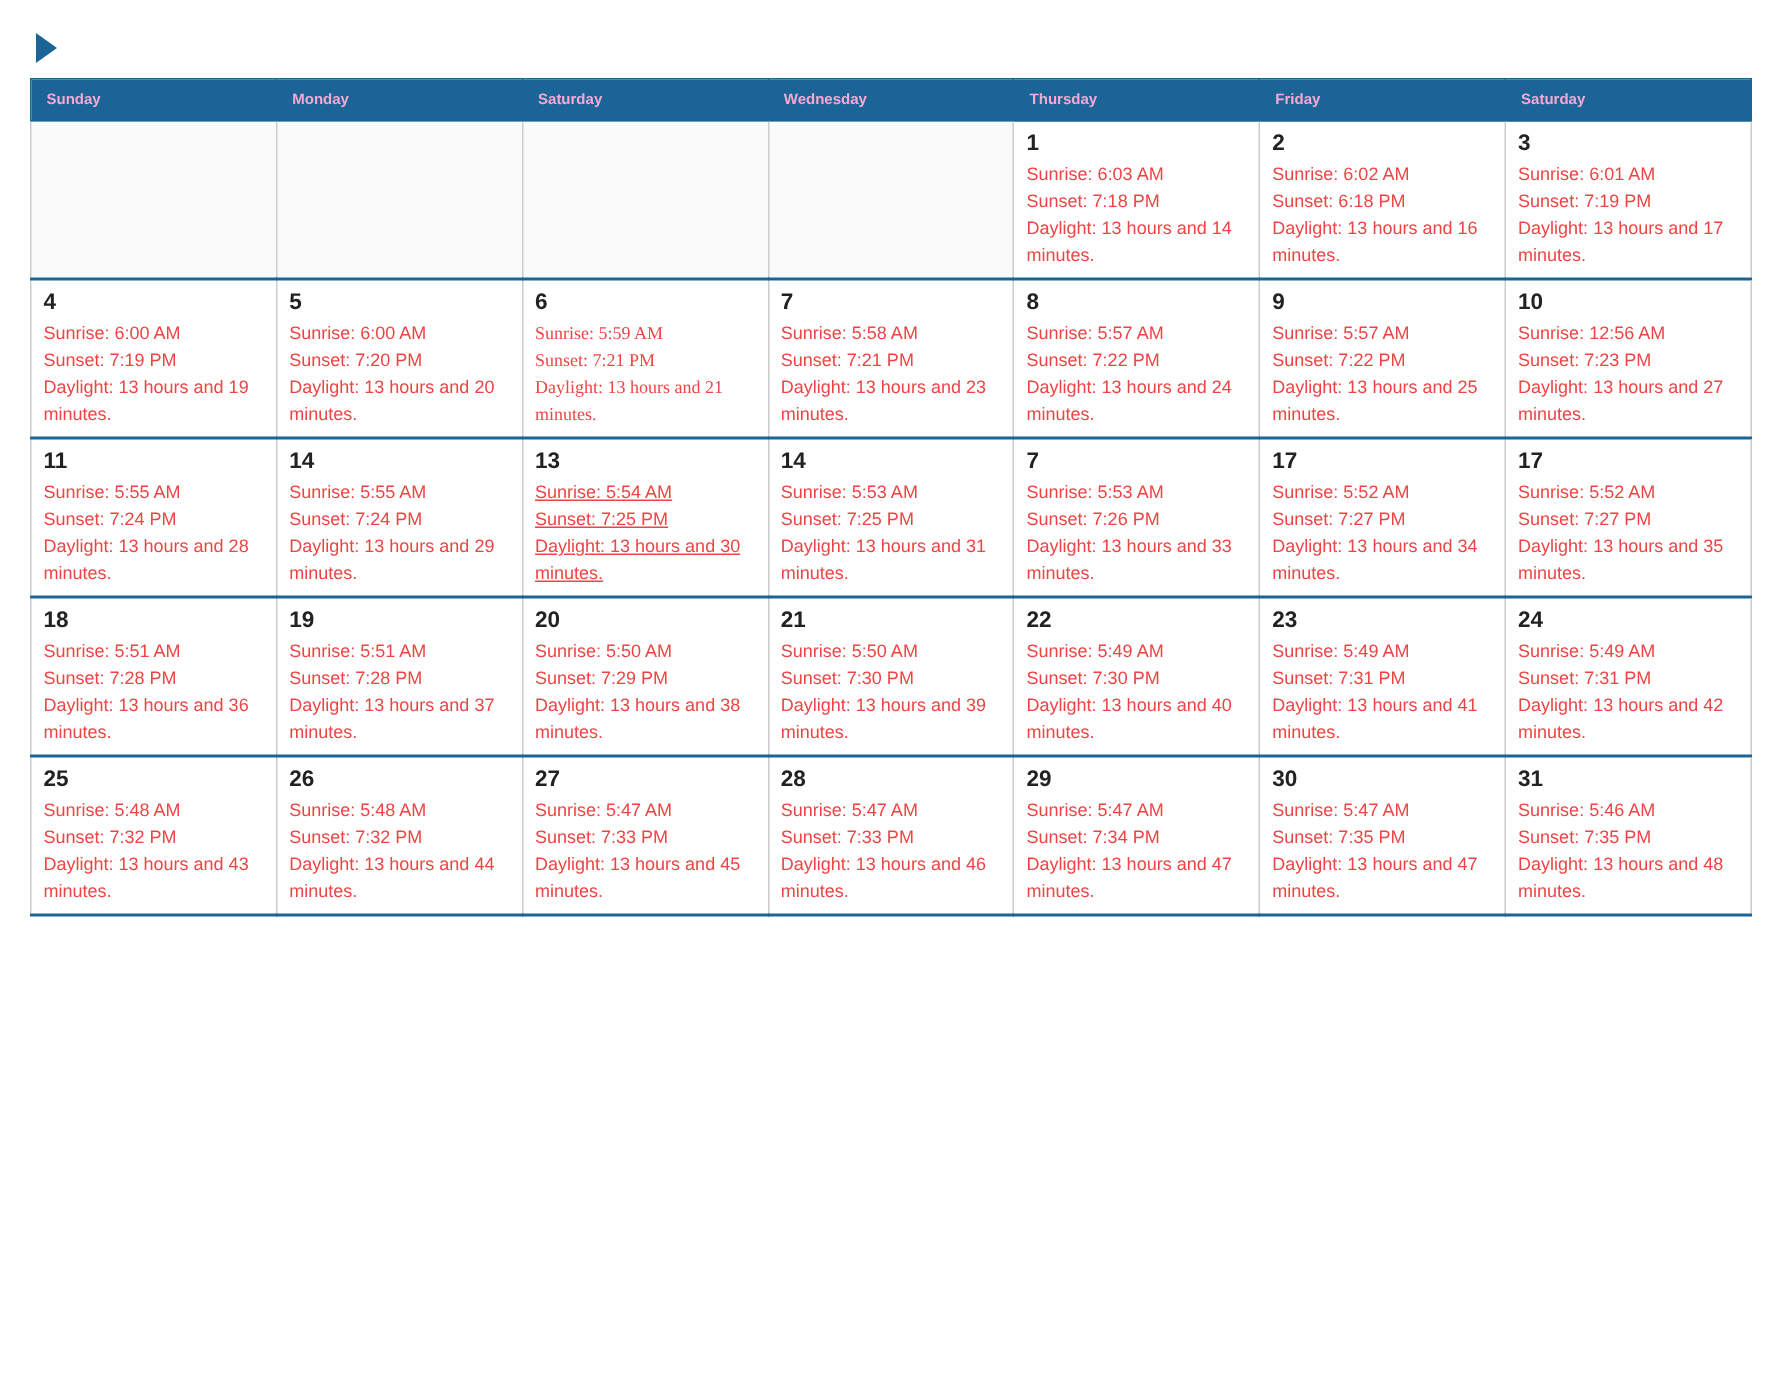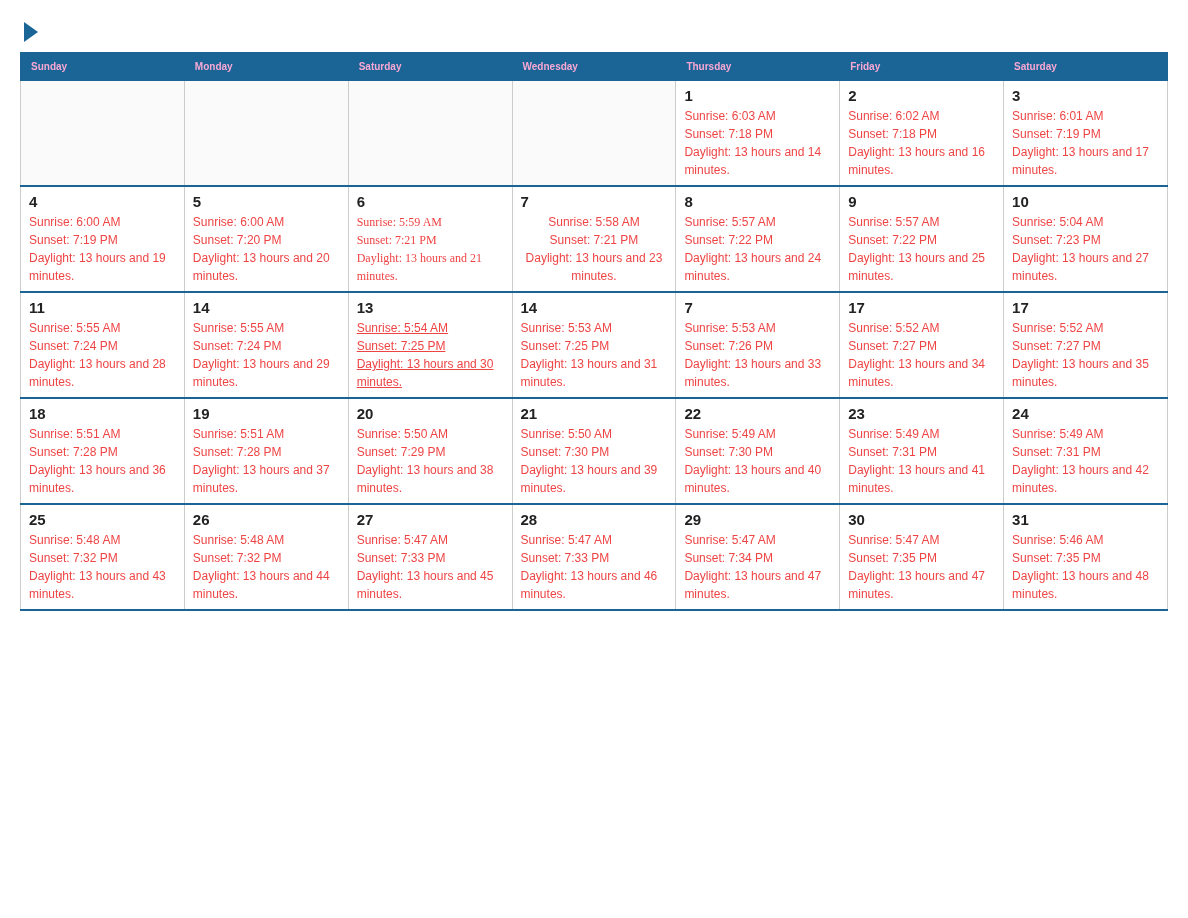--- a/index.html
+++ b/index.html
@@ -140,21 +140,21 @@
         <td class="empty-cell"></td>
         <td>
           <span class="day-number">1</span>
           <div class="day-info" style="white-space: pre-line;">Sunrise: 6:03 AM
 Sunset: 7:18 PM
 Daylight: 13 hours and 14 minutes.</div>
         </td>
         <td>
           <span class="day-number">2</span>
           <div class="day-info" style="white-space: pre-line;">Sunrise: 6:02 AM
-Sunset: 7:18 PM
+Sunset: 6:18 PM
 Daylight: 13 hours and 16 minutes.</div>
         </td>
         <td>
           <span class="day-number">3</span>
           <div class="day-info" style="white-space: pre-line;">Sunrise: 6:01 AM
 Sunset: 7:19 PM
 Daylight: 13 hours and 17 minutes.</div>
         </td>
       </tr>
       <tr>
@@ -171,39 +171,39 @@
 Daylight: 13 hours and 20 minutes.</div>
         </td>
         <td>
           <span class="day-number">6</span>
           <div class="day-info" style="white-space: pre-line; font-family: Liberation Serif, serif;">Sunrise: 5:59 AM
 Sunset: 7:21 PM
 Daylight: 13 hours and 21 minutes.</div>
         </td>
         <td>
           <span class="day-number">7</span>
-          <div class="day-info" style="white-space: pre-line; text-align: center;">Sunrise: 5:58 AM
+          <div class="day-info" style="white-space: pre-line;">Sunrise: 5:58 AM
 Sunset: 7:21 PM
 Daylight: 13 hours and 23 minutes.</div>
         </td>
         <td>
           <span class="day-number">8</span>
           <div class="day-info" style="white-space: pre-line;">Sunrise: 5:57 AM
 Sunset: 7:22 PM
 Daylight: 13 hours and 24 minutes.</div>
         </td>
         <td>
           <span class="day-number">9</span>
           <div class="day-info" style="white-space: pre-line;">Sunrise: 5:57 AM
 Sunset: 7:22 PM
 Daylight: 13 hours and 25 minutes.</div>
         </td>
         <td>
           <span class="day-number">10</span>
-          <div class="day-info" style="white-space: pre-line;">Sunrise: 5:04 AM
+          <div class="day-info" style="white-space: pre-line;">Sunrise: 12:56 AM
 Sunset: 7:23 PM
 Daylight: 13 hours and 27 minutes.</div>
         </td>
       </tr>
       <tr>
         <td>
           <span class="day-number">11</span>
           <div class="day-info" style="white-space: pre-line;">Sunrise: 5:55 AM
 Sunset: 7:24 PM
 Daylight: 13 hours and 28 minutes.</div>

